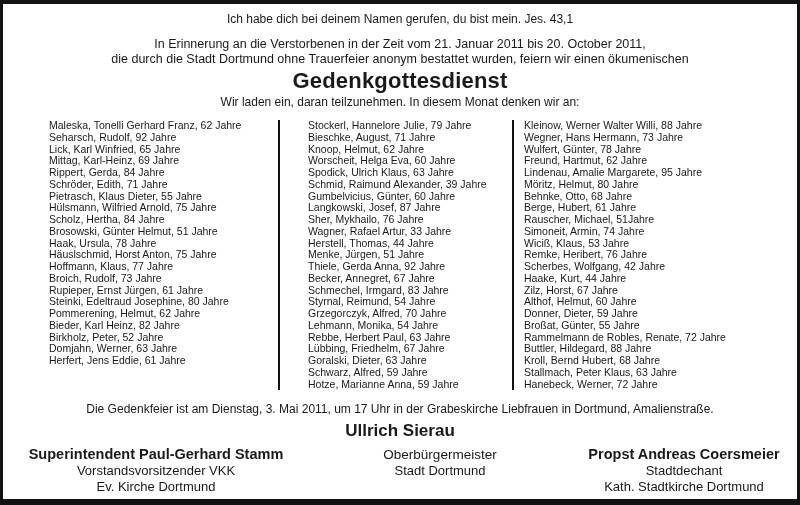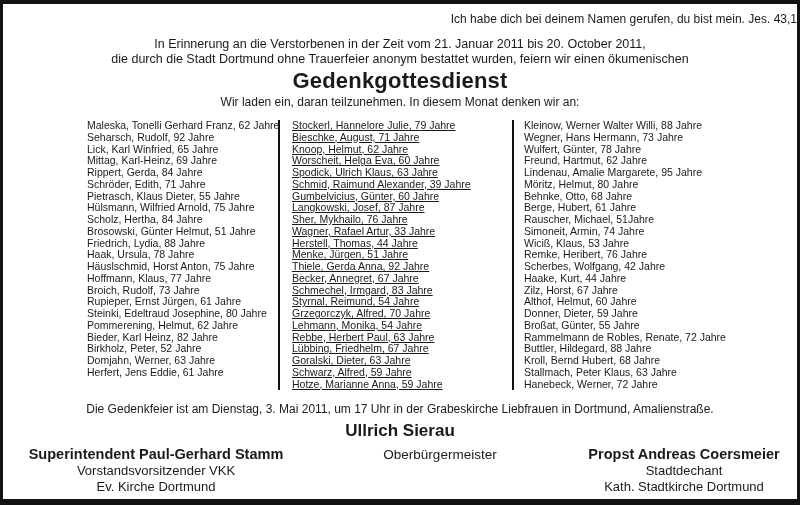--- a/index.html
+++ b/index.html
@@ -15,21 +15,21 @@
     width:800px; height:505px;
     background:var(--paper);
     border-top:4px solid var(--border);
     border-bottom:6px solid var(--border);
     border-left:3px solid var(--border);
     border-right:3px solid var(--border);
     overflow:hidden;
   }
   .quote {
     margin-top:8px;
-    text-align:right;
+    text-align:center;
     font-size:12px; line-height:14px;
   }
   .intro {
     margin-top:11px;
     text-align:center;
     font-size:12.5px; line-height:15px;
   }
   .title {
     margin-top:2px;
     text-align:center;
@@ -41,22 +41,22 @@
     margin-top:2px;
     text-align:center;
     font-size:12px; line-height:14px;
   }
   .names {
     display:flex;
     margin-top:11px;
     align-items:stretch;
   }
   .name-col { overflow:hidden; }
-  .col-1 { width:275px; padding-left:84px; }
-  .col-2 { width:232px; padding-left:12px;text-decoration:underline; }
+  .col-1 { width:275px; padding-left:46px; }
+  .col-2 { width:232px; padding-left:28px; }
   .col-3 { flex:1; padding-left:10px; }
   .vdivider { width:2px; background:var(--border); }
   .name-line {
     font-size:10.5px;
     line-height:11.75px;
     white-space:nowrap;
   }
   .ceremony {
     margin-top:12px;
     text-align:center;
@@ -107,21 +107,20 @@
         <div class="name-line">Maleska, Tonelli Gerhard Franz, 62 Jahre</div>
         <div class="name-line">Seharsch, Rudolf, 92 Jahre</div>
         <div class="name-line">Lick, Karl Winfried, 65 Jahre</div>
         <div class="name-line">Mittag, Karl-Heinz, 69 Jahre</div>
         <div class="name-line">Rippert, Gerda, 84 Jahre</div>
         <div class="name-line">Schröder, Edith, 71 Jahre</div>
         <div class="name-line">Pietrasch, Klaus Dieter, 55 Jahre</div>
         <div class="name-line">Hülsmann, Wilfried Arnold, 75 Jahre</div>
         <div class="name-line">Scholz, Hertha, 84 Jahre</div>
         <div class="name-line">Brosowski, Günter Helmut, 51 Jahre</div>
-        <div class="name-line">Friedrich, Lydia, 88 Jahre</div>
         <div class="name-line">Haak, Ursula, 78 Jahre</div>
         <div class="name-line">Häuslschmid, Horst Anton, 75 Jahre</div>
         <div class="name-line">Hoffmann, Klaus, 77 Jahre</div>
         <div class="name-line">Broich, Rudolf, 73 Jahre</div>
         <div class="name-line">Rupieper, Ernst Jürgen, 61 Jahre</div>
         <div class="name-line">Steinki, Edeltraud Josephine, 80 Jahre</div>
         <div class="name-line">Pommerening, Helmut, 62 Jahre</div>
         <div class="name-line">Bieder, Karl Heinz, 82 Jahre</div>
         <div class="name-line">Birkholz, Peter, 52 Jahre</div>
         <div class="name-line">Domjahn, Werner, 63 Jahre</div>
@@ -186,20 +185,21 @@
   <div class="mayor-name">Ullrich Sierau</div>
 
   <div class="sig-row">
     <div class="sig-block sig-left">
       <div class="sig-name">Superintendent Paul-Gerhard Stamm</div>
       <div class="sig-sub">Vorstandsvorsitzender VKK</div>
       <div class="sig-sub">Ev. Kirche Dortmund</div>
     </div>
     <div class="sig-block sig-center">
       <div class="sig-sub first">Oberbürgermeister</div>
+      <div class="sig-sub">Stadt Dortmund</div>
     </div>
     <div class="sig-block sig-right">
       <div class="sig-name">Propst Andreas Coersmeier</div>
       <div class="sig-sub">Stadtdechant</div>
       <div class="sig-sub">Kath. Stadtkirche Dortmund</div>
     </div>
   </div>
 
 </div>
 

